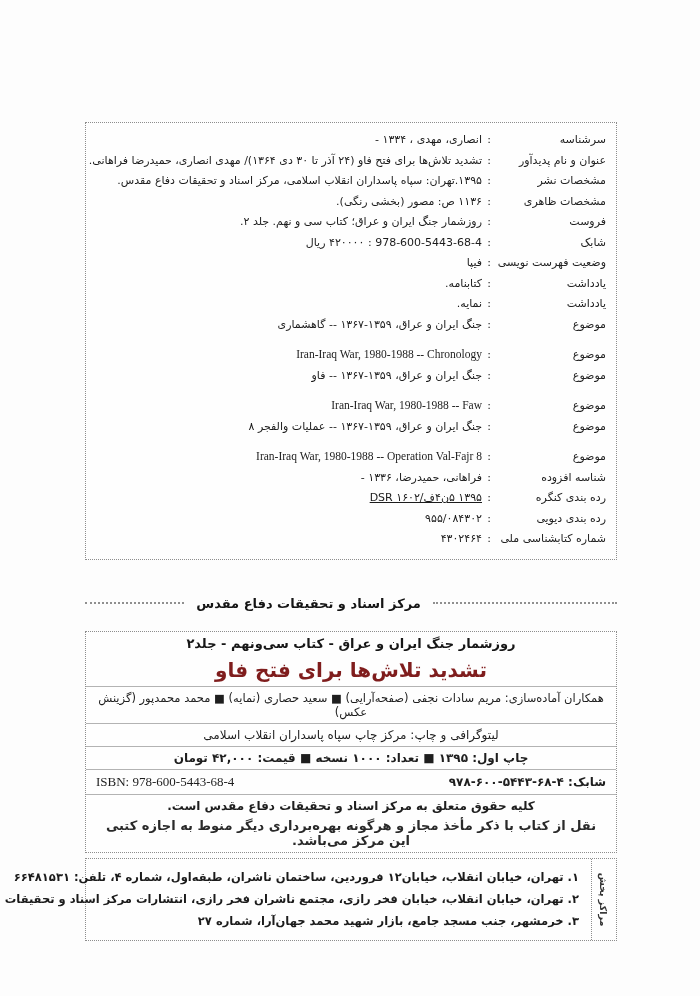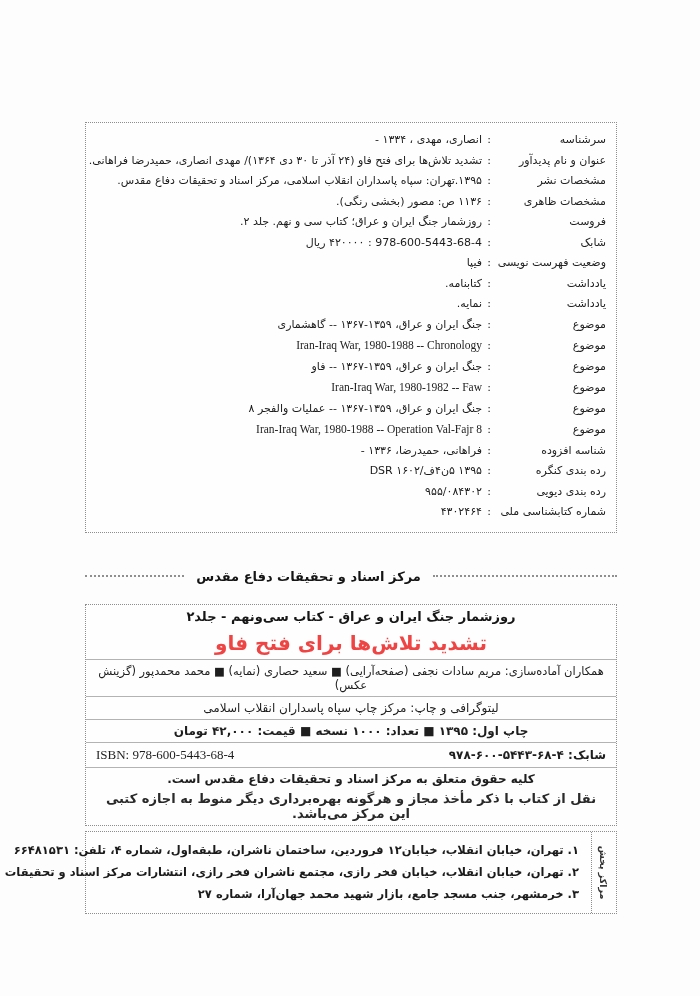--- a/index.html
+++ b/index.html
@@ -8,37 +8,37 @@
        -webkit-font-smoothing:antialiased;}
   .page{position:absolute;inset:0;background:#fdfdfd;}
   .content{position:absolute;left:85px;top:122px;width:532px;direction:rtl;}
 
   
   .cip-box{border:1px dotted #8d8d8d;background:#fefefe;padding:7px 10px 9px 8px;}
   .cip-row{display:flex;align-items:baseline;line-height:20.5px;font-size:11px;white-space:nowrap;}
   .cip-label{flex:0 0 110px;color:#222;}
   .cip-colon{flex:0 0 14px;text-align:center;color:#222;}
   .cip-value{color:#1c1c1c;}
-  .cip-value.latin{font-family:"Liberation Serif","DejaVu Serif",serif;font-size:11.5px;}
-  .cip-value.ltrvis{direction:ltr;unicode-bidi:bidi-override;}
+  .cip-value.latin{font-family:"Liberation Serif","DejaVu Serif",serif;font-size:11.5px;margin-top:9px;}
+  .cip-value.ltrvis{direction:ltr;unicode-bidi:bidi-override;text-decoration:underline;}
 
   
   .pub-header{margin-top:36px;display:flex;align-items:center;gap:8px;}
   .dash-line{border-top:2px dotted #8f8f8f;height:0;}
   .dash-line.long{flex:1.15;}
   .dash-line.short{flex:0.62;}
   .pub-label{font-weight:bold;font-size:13px;color:#151515;padding:0 4px;white-space:nowrap;}
 
   
   .info-box{margin-top:20px;border:1px dotted #8d8d8d;background:#fefefe;}
   .info-box .row{padding:4px 10px;text-align:center;}
   .info-box .row + .row{border-top:1px solid #b3b3b3;}
   .title-block{padding:7px 10px 9px;}
   .series{font-weight:bold;font-size:13px;margin-bottom:7px;color:#161616;}
-  .title{font-weight:bold;font-size:20px;color:#ef4444;}
+  .title{font-weight:bold;font-size:20px;color:#7f1d1d;}
   .authors{font-weight:bold;font-size:13px;padding:6px 10px;}
   .collab{font-size:11.5px;padding:6px 6px;}
   .litho{font-size:12px;padding:6px 10px;}
   .print{font-weight:bold;font-size:12px;padding:6px 10px;}
   .isbn-row{display:flex;justify-content:space-between;align-items:baseline;
             padding:5px 12px 5px 96px;}
   .isbn-fa{font-size:12px;white-space:nowrap;font-weight:bold;}
   .isbn-en{direction:ltr;font-family:"Liberation Serif","DejaVu Serif",serif;
            font-weight:normal;font-size:13px;white-space:nowrap;}
   .rights{padding:5px 10px 7px;}
@@ -120,21 +120,21 @@
             <span class="cip-value latin">Iran-Iraq War, 1980-1988 -- Chronology</span>
           </div>
           <div class="cip-row">
             <span class="cip-label">موضوع</span>
             <span class="cip-colon">:</span>
             <span class="cip-value">جنگ ایران و عراق، ۱۳۵۹-۱۳۶۷ -- فاو</span>
           </div>
           <div class="cip-row">
             <span class="cip-label">موضوع</span>
             <span class="cip-colon">:</span>
-            <span class="cip-value latin">Iran-Iraq War, 1980-1982 -- Faw</span>
+            <span class="cip-value latin">Iran-Iraq War, 1980-1988 -- Faw</span>
           </div>
           <div class="cip-row">
             <span class="cip-label">موضوع</span>
             <span class="cip-colon">:</span>
             <span class="cip-value">جنگ ایران و عراق، ۱۳۵۹-۱۳۶۷ -- عملیات والفجر ۸</span>
           </div>
           <div class="cip-row">
             <span class="cip-label">موضوع</span>
             <span class="cip-colon">:</span>
             <span class="cip-value latin">Iran-Iraq War, 1980-1988 -- Operation Val-Fajr 8</span>

